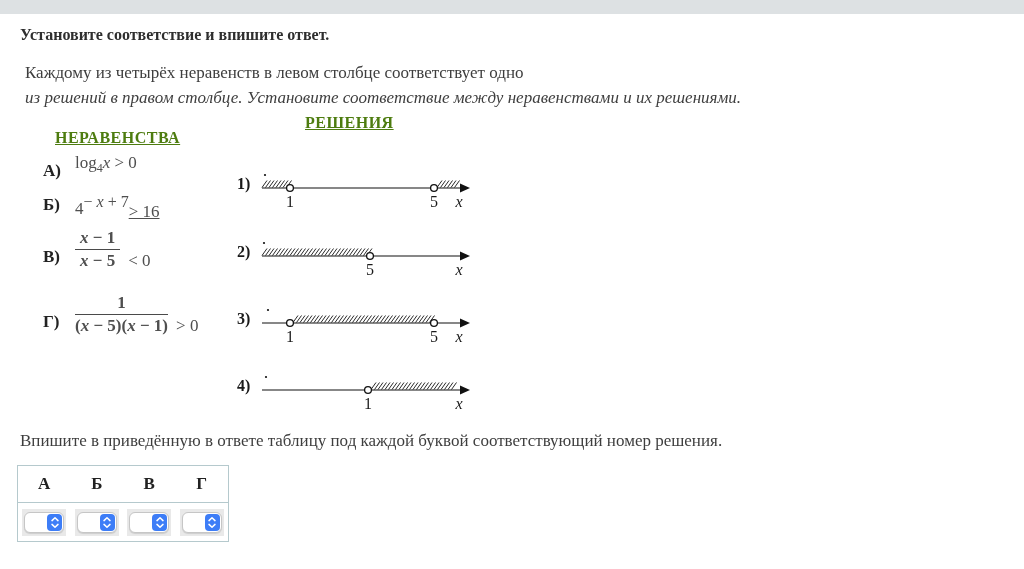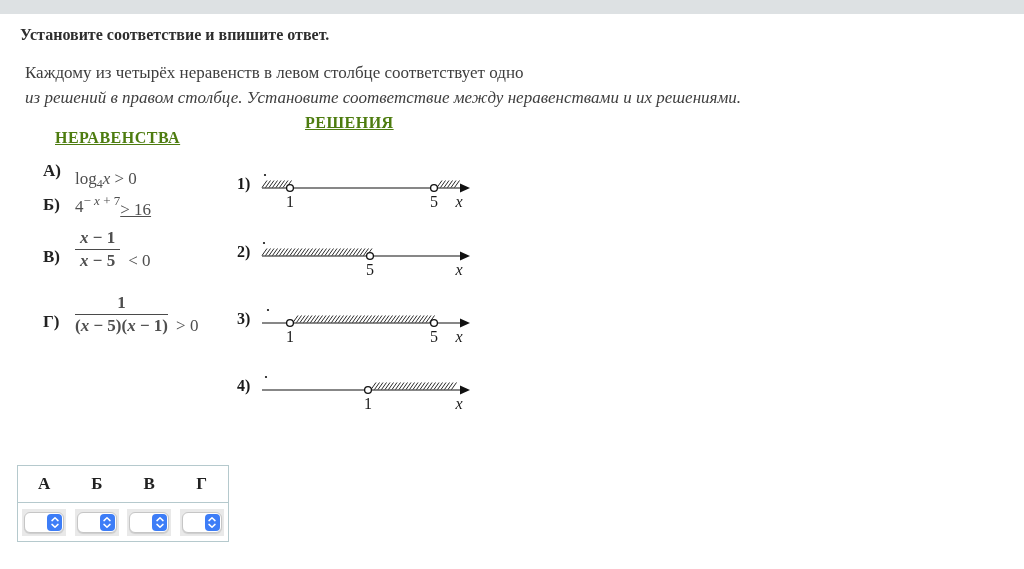--- a/index.html
+++ b/index.html
@@ -15,21 +15,21 @@
   .intro-1 { left:25px; top:63px; }
   .intro-2 { left:25px; top:88px;font-style:italic; }
 
   .col-header { position:absolute; font-size:16px; font-weight:bold; text-decoration:underline; color:#4d7c0f; letter-spacing:0.5px; }
   .h-ineq { left:55px; top:129px; }
   .h-sol  { left:305px; top:114px; }
 
   .ineq-letter { position:absolute; left:43px; font-size:17px; font-weight:bold; color:#222; }
   .formula { position:absolute; left:75px; font-size:17px; color:#4f4f4f; white-space:nowrap; }
   .formula sub { font-size:12px; }
-  .formula sup { font-size:13px; }
+  .formula sup { font-size:16px; }
   .formula i { font-style:italic; }
   .rel-low { display:inline-block; transform:translateY(3px);text-decoration:underline; }
   .frac { display:inline-block; text-align:center; vertical-align:middle;font-weight:bold; }
   .frac .num { display:block; padding:0 5px 1px; border-bottom:1px solid #4a4a4a; }
   .frac .den { display:block; padding-top:1px; }
   .frel { display:inline-block; margin-left:8px; transform:translateY(13px); }
 
   .nl { position:absolute; left:230px; width:246px; height:48px; }
   .nl-label { position:absolute; left:7px; top:9px; font-size:16px; font-weight:bold; color:#1a1a1a; }
   .nl svg { position:absolute; left:0; top:0; }
@@ -57,21 +57,21 @@
   <div class="topbar"></div>
 
   <div class="page-title">Установите соответствие и впишите ответ.</div>
   <div class="intro intro-1">Каждому из четырёх неравенств в левом столбце соответствует одно</div>
   <div class="intro intro-2">из решений в правом столбце. Установите соответствие между неравенствами и их решениями.</div>
 
   <div class="col-header h-ineq">НЕРАВЕНСТВА</div>
   <div class="col-header h-sol">РЕШЕНИЯ</div>
 
   <span class="ineq-letter" style="top:161px">А)</span>
-  <div class="formula" style="top:169px">
+  <div class="formula" style="top:153px">
     <span>log</span><sub>4</sub><i>x</i><span> &gt; 0</span>
   </div>
 
   <span class="ineq-letter" style="top:195px">Б)</span>
   <div class="formula" style="top:193px">
     <span>4</span><sup class="mathx">− <i>x</i> + 7</sup><span class="rel-low"> &gt; 16</span>
   </div>
 
   <span class="ineq-letter" style="top:247px">В)</span>
   <div class="formula" style="top:228px">
@@ -234,20 +234,21 @@
         <line x1="214.5" y1="21.5" x2="219.5" y2="14.5" stroke="#111" stroke-width="0.9"></line>
         <line x1="218" y1="21.5" x2="223" y2="14.5" stroke="#111" stroke-width="0.9"></line>
         <line x1="221.5" y1="21.5" x2="226.5" y2="14.5" stroke="#111" stroke-width="0.9"></line>
         <circle cx="36" cy="9" r="1.1" fill="#111"></circle>
         <circle cx="138" cy="22" r="3.4" fill="#fff" stroke="#111" stroke-width="1.3"></circle>
         <text x="138" y="41" text-anchor="middle" font-size="16" font-family="&quot;Liberation Serif&quot;, serif" fill="#1a1a1a">1</text>
         <text x="229" y="41" text-anchor="middle" font-size="16" font-style="italic" font-family="&quot;Liberation Serif&quot;, serif" fill="#1a1a1a">x</text>
       </svg>
   </div>
 
+  <div class="footer-text">Впишите в приведённую в ответе таблицу под каждой буквой соответствующий номер решения.</div>
 
   <div class="answer-table">
     <div class="at-header">
       <div class="at-hcell">А</div>
       <div class="at-hcell">Б</div>
       <div class="at-hcell">В</div>
       <div class="at-hcell">Г</div>
     </div>
     <div class="at-body">
       <div class="at-bcell">

